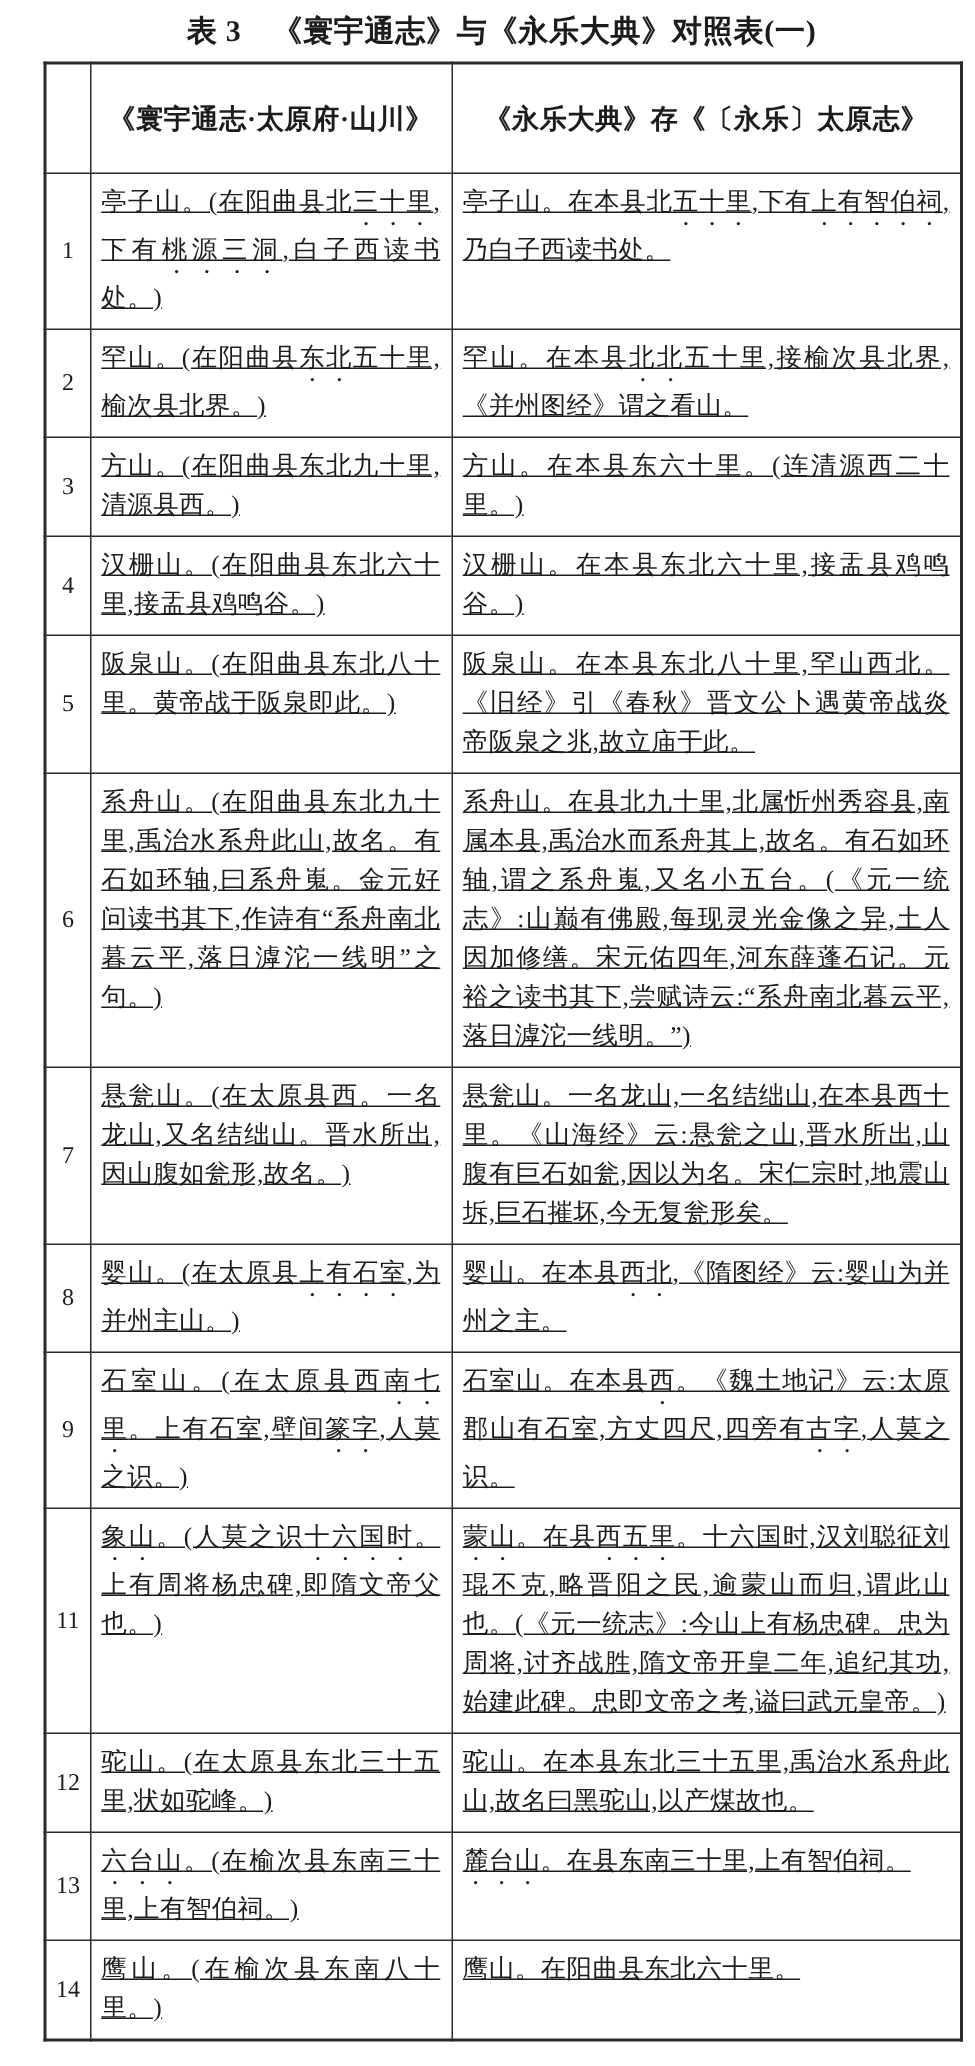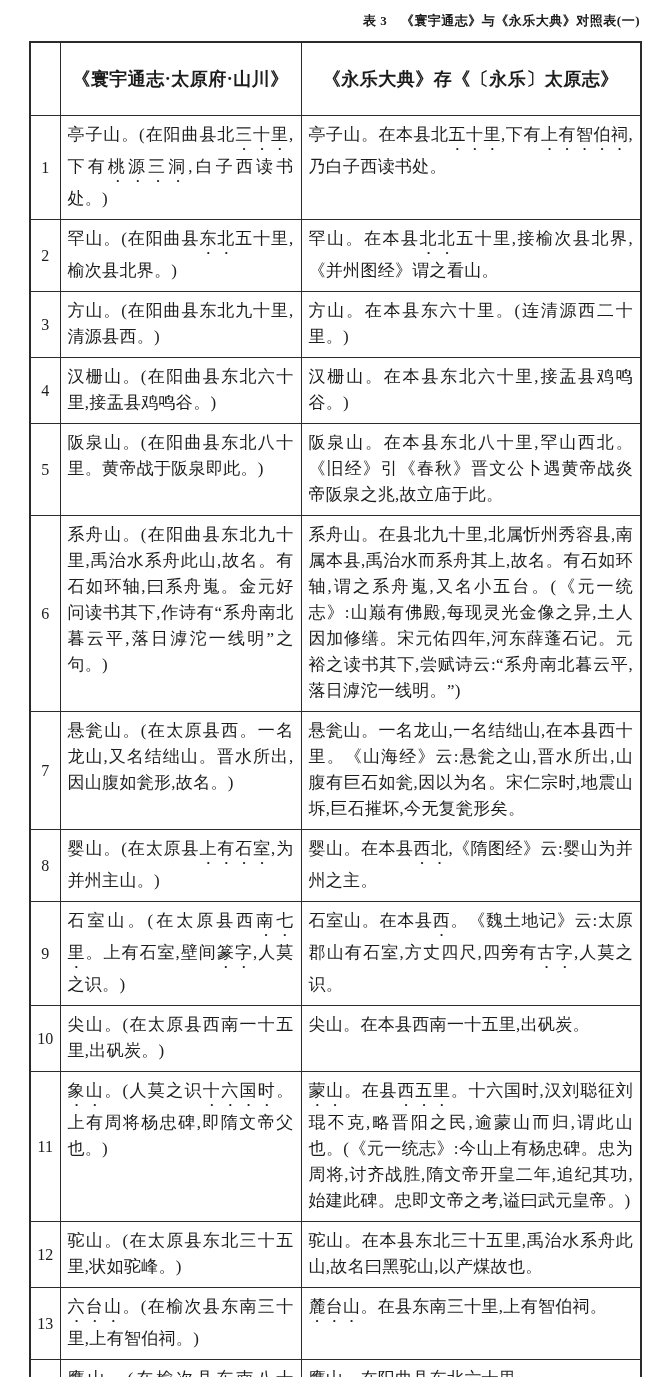--- a/index.html
+++ b/index.html
@@ -15,22 +15,22 @@
     -webkit-font-smoothing: antialiased;
   }
   .doc {
     width: 650px;
     padding-top: 10px;
     box-sizing: border-box;
   }
   .doc-title {
     width: 611px;
     margin: 0 0 9px 29px;
-    text-align: right;
-    font-size: 13px;
+    text-align: center;
+    font-size: 20px;
     font-weight: bold;
     letter-spacing: 0.5px;
     line-height: 22px;
   }
   table.cmp {
     margin-left: 29px;
     width: 611px;
     table-layout: fixed;
     border-collapse: collapse;
     border: 2px solid #2b2b2b;
@@ -58,20 +58,21 @@
   }
   td.c-left, td.c-right {
     font-size: 17px;
     line-height: 26px;
     padding: 6px 7px 7px 7px;
     vertical-align: top;
     text-align: justify;
     text-justify: inter-character;
     letter-spacing: 0.3px;
     word-break: break-all;
+    text-decoration: underline;
   }
   .emph {
     -webkit-text-emphasis: filled dot #1c1c1c;
     -webkit-text-emphasis-position: under right;
     text-emphasis: filled dot #1c1c1c;
     text-emphasis-position: under right;
   }
 </style>
 </head>
 <body>
@@ -132,25 +133,20 @@
           <td class="c-num">8</td>
           <td class="c-left"><span>婴山。(在太原县</span><span class="emph">上有石室</span><span>,为并州主山。)</span></td>
           <td class="c-right"><span>婴山。在本县</span><span class="emph">西北</span><span>,《隋图经》云:婴山为并州之主。</span></td>
         </tr>
         <tr>
           <td class="c-num">9</td>
           <td class="c-left"><span>石室山。(在太原县西</span><span class="emph">南七里</span><span>。上有石室,壁间</span><span class="emph">篆字</span><span>,人莫之识。)</span></td>
           <td class="c-right"><span>石室山。在本县</span><span class="emph">西</span><span>。《魏土地记》云:太原郡山有石室,方丈四尺,四旁有</span><span class="emph">古字</span><span>,人莫之识。</span></td>
         </tr>
         <tr>
-          <td class="c-num">10</td>
-          <td class="c-left"><span>尖山。(在太原县西南一十五里,出矾炭。)</span></td>
-          <td class="c-right"><span>尖山。在本县西南一十五里,出矾炭。</span></td>
-        </tr>
-        <tr>
           <td class="c-num">11</td>
           <td class="c-left"><span class="emph">象山</span><span>。(人莫之识</span><span class="emph">十六国时</span><span>。上有周将杨忠碑,即隋文帝父也。)</span></td>
           <td class="c-right"><span class="emph">蒙山</span><span>。在县</span><span class="emph">西五里</span><span>。十六国时,汉刘聪征刘琨不克,略晋阳之民,逾蒙山而归,谓此山也。(《元一统志》:今山上有杨忠碑。忠为周将,讨齐战胜,隋文帝开皇二年,追纪其功,始建此碑。忠即文帝之考,谥曰武元皇帝。)</span></td>
         </tr>
         <tr>
           <td class="c-num">12</td>
           <td class="c-left"><span>驼山。(在太原县东北三十五里,状如驼峰。)</span></td>
           <td class="c-right"><span>驼山。在本县东北三十五里,禹治水系舟此山,故名曰黑驼山,以产煤故也。</span></td>
         </tr>
         <tr>

